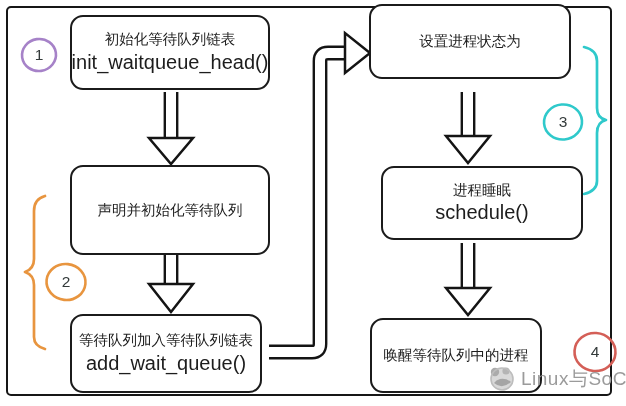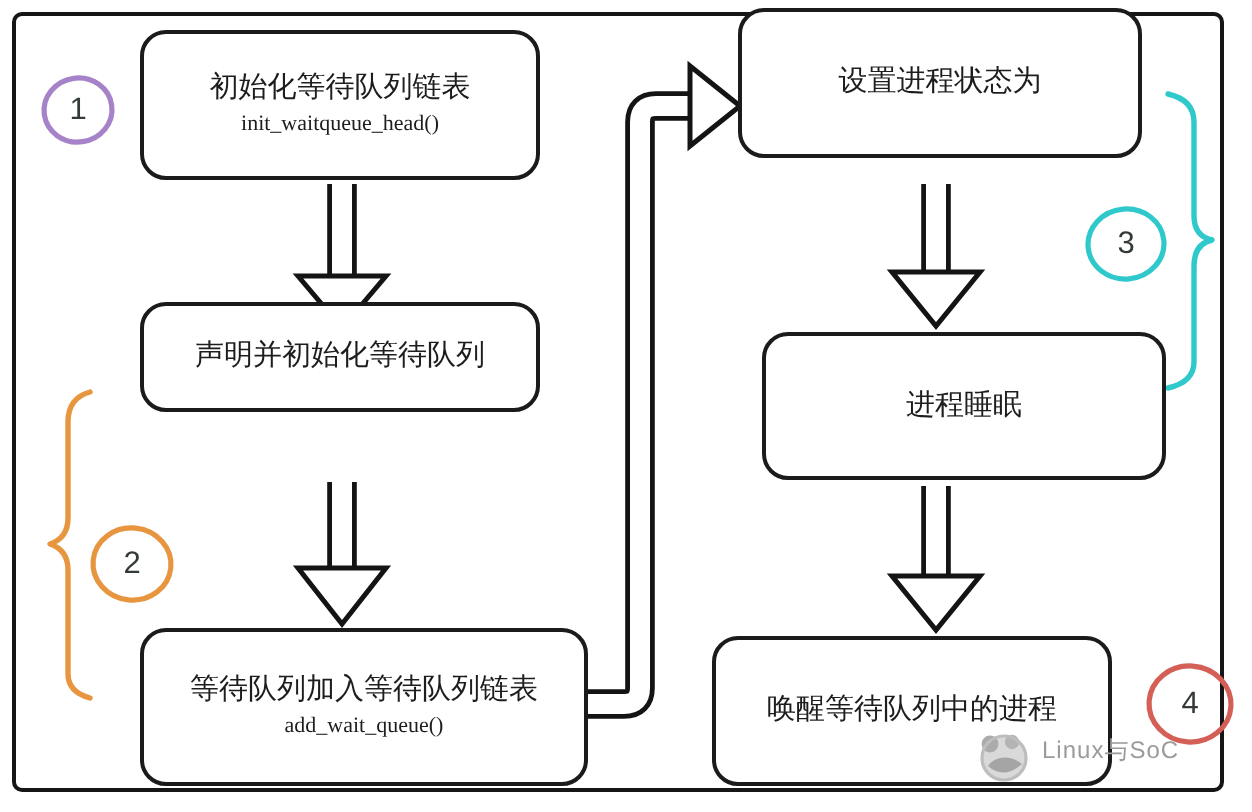--- a/index.html
+++ b/index.html
@@ -11,27 +11,27 @@
     position:absolute;left:6px;top:6px;width:606px;height:390px;
     border:2.6px solid #161616;border-radius:5px;box-sizing:border-box;
   }
   .layer{position:absolute;left:0;top:0;}
   .node{
     position:absolute;background:#ffffff;border:2.6px solid #1b1b1b;border-radius:13px;
     box-sizing:border-box;display:flex;flex-direction:column;align-items:center;
     justify-content:center;gap:3px;text-align:center;color:#1d1d1d;
   }
   .node .zh{font-size:14.5px;line-height:1.15;white-space:nowrap;}
-  .node .code{font-size:11px;line-height:1.15;white-space:nowrap;font-family:Liberation Serif, serif;}
+  .node .code{font-size:20px;line-height:1.15;white-space:nowrap;}
   .num{
     position:absolute;font-size:15.5px;color:#333a3a;transform:translate(-50%,-50%);
     line-height:1;
   }
   .watermark-text{
-    position:absolute;left:521px;top:369px;font-size:12px;color:#9b9b9b;
+    position:absolute;left:521px;top:369px;font-size:19px;color:#9b9b9b;
     letter-spacing:.5px;line-height:1;white-space:nowrap;
   }
   
   .arr-blk{stroke:#141414;stroke-width:14.8;fill:none;stroke-linejoin:round;}
   .arr-wht{stroke:#ffffff;stroke-width:10;fill:none;stroke-linejoin:round;}
   .arr-head{fill:#ffffff;stroke:#141414;stroke-width:2.5;stroke-linejoin:miter;}
   .brace{fill:none;stroke-width:2.7;stroke-linecap:round;stroke-linejoin:round;}
   .marker-ellipse{fill:none;stroke-width:2.6;}
 </style>
 </head>
@@ -76,38 +76,39 @@
     <path class="brace" d="M45 196 Q34 199 34 211 L34 259 Q34 269 25 272 Q34 275 34 285 L34 337 Q34 346 45 349" stroke="#e8953f"></path>
 
     <path class="brace" d="M584 47 Q597 50 597 61 L597 108 Q597 118 606 120 Q597 122 597 133 L597 181 Q597 191 584 194" stroke="#2fc9cb"></path>
   </svg>
 
   <div class="node" style="left:70px;top:15px;width:200px;height:75px">
     <div class="zh">初始化等待队列链表</div>
     <div class="code">init_waitqueue_head()</div>
   </div>
 
-  <div class="node" style="left:70px;top:151px;width:200px;height:55px">
+  <div class="node" style="left:70px;top:165px;width:200px;height:90px">
     <div class="zh">声明并初始化等待队列</div>
   </div>
 
-  <div class="node" style="left:70px;top:314px;width:224px;height:79px">
+  <div class="node" style="left:70px;top:314px;width:192px;height:79px">
     <div class="zh">等待队列加入等待队列链表</div>
     <div class="code">add_wait_queue()</div>
   </div>
 
   <div class="node" style="left:369px;top:4px;width:202px;height:75px">
     <div class="zh">设置进程状态为</div>
   </div>
 
   <div class="node" style="left:381px;top:166px;width:202px;height:74px">
     <div class="zh">进程睡眠</div>
+    <div class="code">schedule()</div>
   </div>
 
-  <div class="node" style="left:356px;top:318px;width:200px;height:75px">
+  <div class="node" style="left:370px;top:318px;width:172px;height:75px">
     <div class="zh">唤醒等待队列中的进程</div>
   </div>
 
   <svg class="layer" width="626" height="406" viewBox="0 0 626 406">
 
     <ellipse class="marker-ellipse" cx="39" cy="55" rx="17" ry="16" transform="rotate(-8 39 55)" stroke="#a682c8"></ellipse>
 
     <ellipse class="marker-ellipse" cx="66" cy="282" rx="19.5" ry="18" transform="rotate(6 66 282)" stroke="#e8953f"></ellipse>
 
     <ellipse class="marker-ellipse" cx="563" cy="122" rx="19" ry="17.5" transform="rotate(-5 563 122)" stroke="#2fc9cb"></ellipse>

